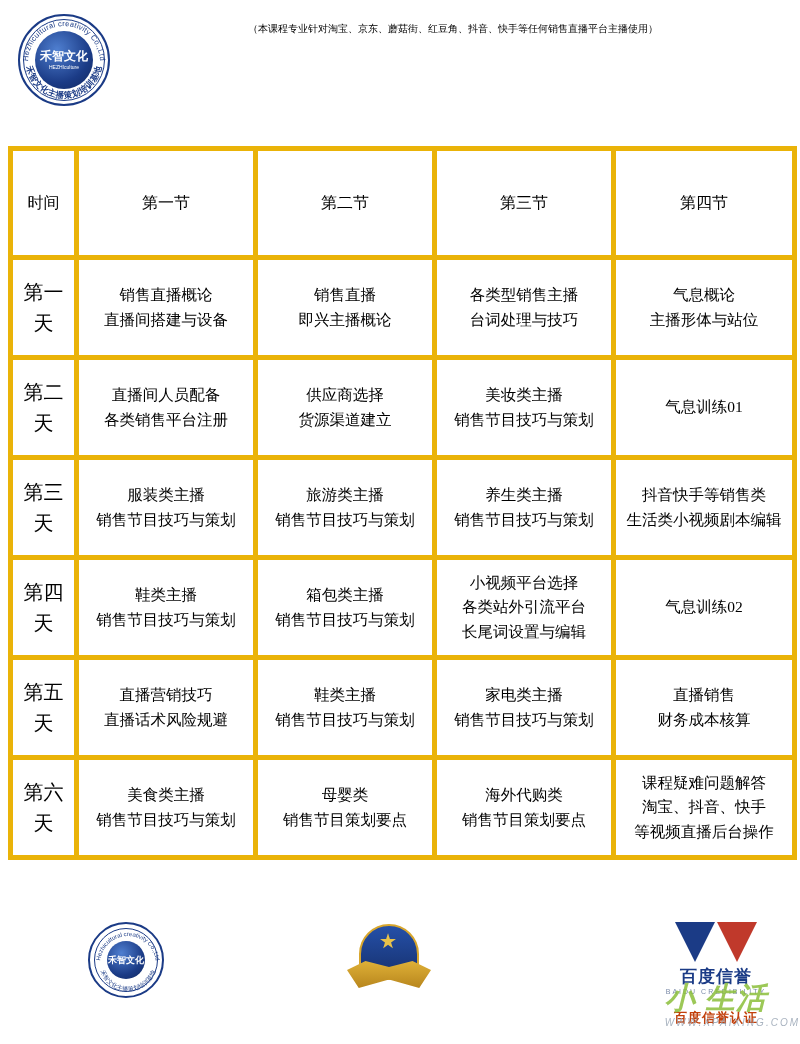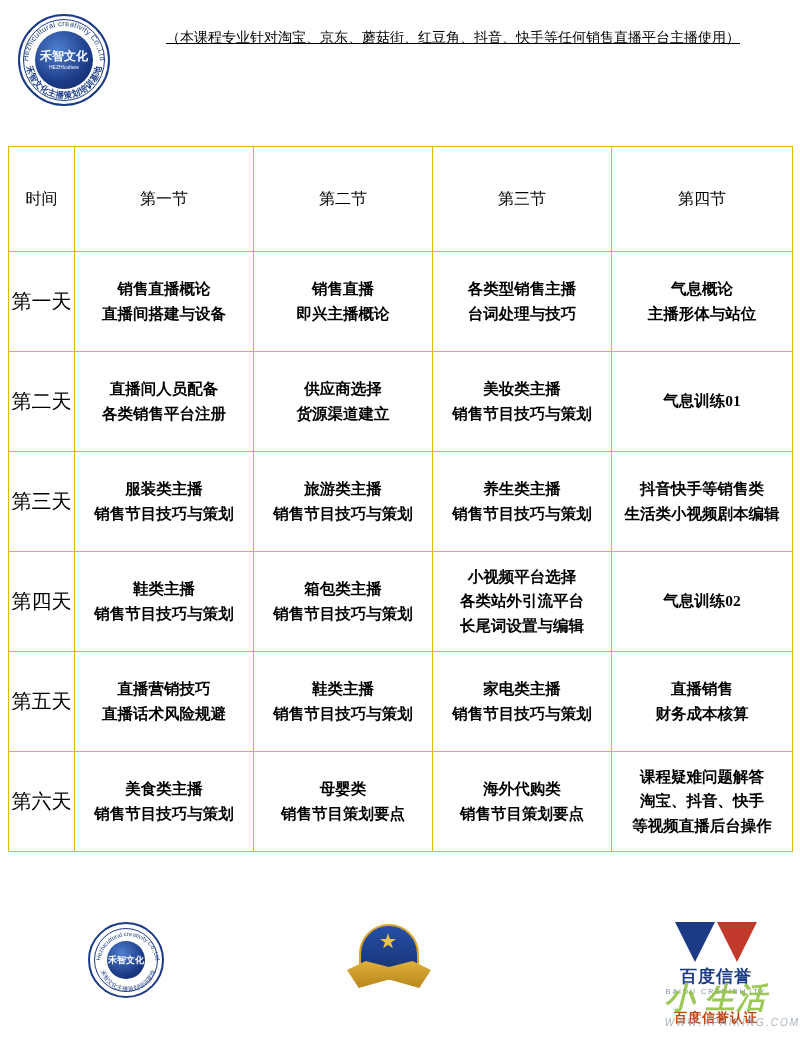--- a/index.html
+++ b/index.html
@@ -99,39 +99,38 @@
   }
   .main-title {
     font-size: 44px;
     font-weight: bold;
     letter-spacing: 4px;
     line-height: 1.18;
     font-family: "Liberation Serif", "DejaVu Serif", serif;
     white-space: nowrap;
   }
   .subtitle {
-    margin-top: 15px;
-    font-size: 14px;
+    margin-top: 8px;
+    font-size: 10px;
     letter-spacing: 0px;
     white-space: nowrap;
-    text-decoration: underline;
   }
 
   
   .table-wrap {
     padding: 36px 8px 0 8px;
   }
   table.schedule {
     width: 784px;
     border-collapse: collapse;
     table-layout: fixed;
   }
   table.schedule th,
   table.schedule td {
-    border: 1px solid #eab308;
+    border: 5px solid #eab308;
     text-align: center;
     vertical-align: middle;
     font-size: 15.5px;
     line-height: 1.55;
     padding: 4px 2px;
   }
   table.schedule col.c0 { width: 66px; }
   table.schedule col.c1 { width: 179px; }
   table.schedule col.c2 { width: 179px; }
   table.schedule col.c3 { width: 179px; }
@@ -139,21 +138,21 @@
 
   table.schedule thead th {
     height: 96px;
     font-weight: normal;
     font-size: 16px;
   }
   table.schedule tbody tr { height: 100px; }
   table.schedule tbody td.daycell {
     font-size: 20px;
   }
-  .cell-lines span { display: block; font-weight: bold; }
+  .cell-lines span { display: block; }
 
   
   .footer {
     position: absolute;
     left: 0;
     bottom: 0;
     width: 800px;
     height: 126px;
   }
   .footer-badges {

